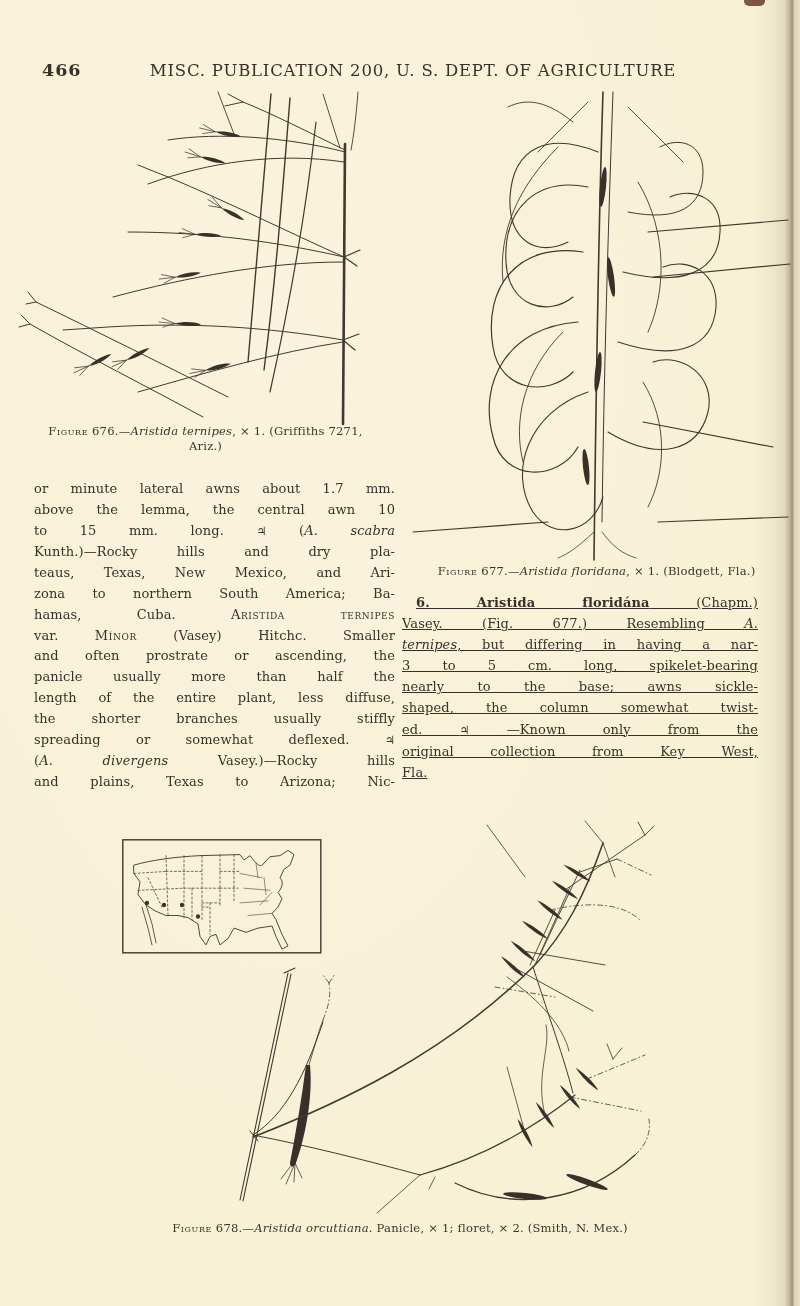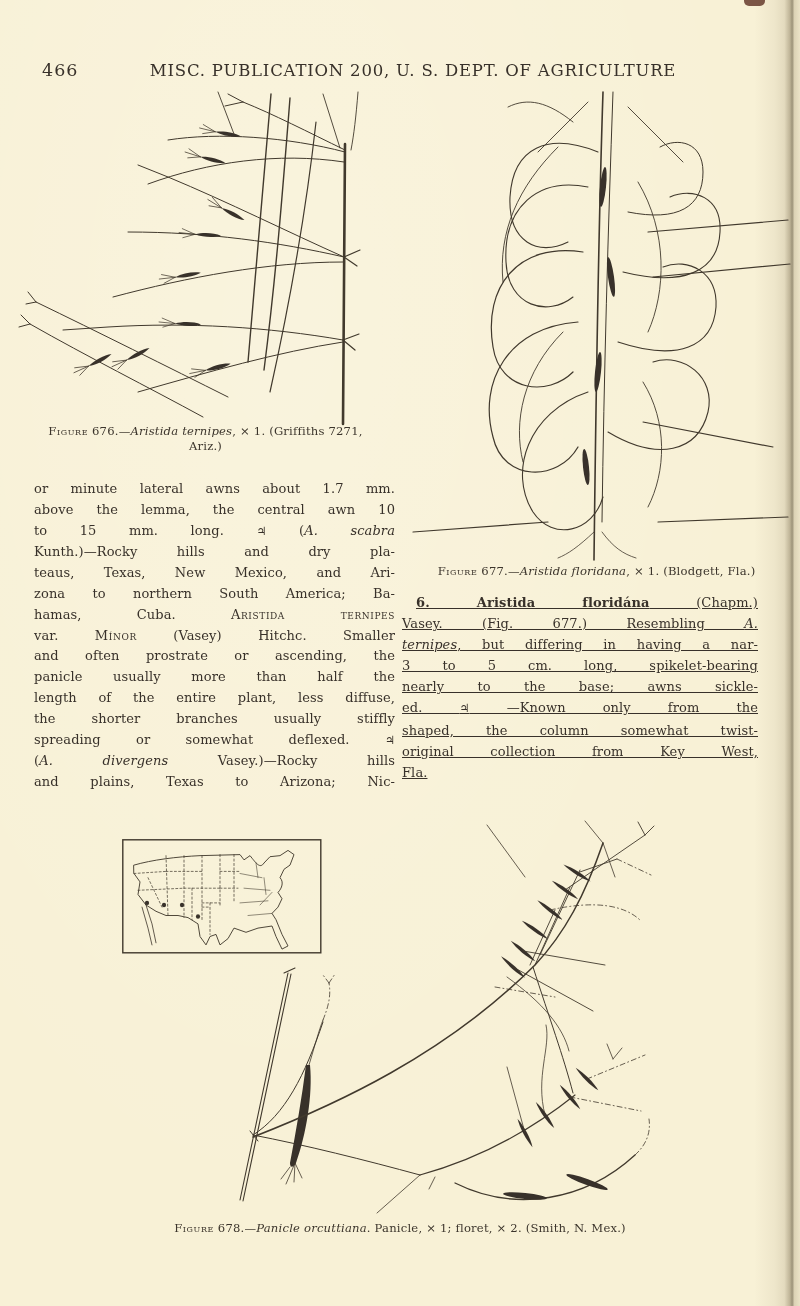--- a/index.html
+++ b/index.html
@@ -16,21 +16,21 @@
         rgba(120,102,66,0) 0%,
         rgba(120,102,66,0.08) 45%,
         rgba(120,102,66,0.16) 66%,
         rgba(96,80,48,0.38) 78%,
         rgba(70,58,34,0.52) 83%,
         rgba(120,102,66,0.22) 88%,
         rgba(120,102,66,0.10) 100%);}
   #corner-mark{position:absolute;top:0;left:744px;width:21px;height:6px;
      background:#5d2f22;border-radius:0 0 5px 5px;opacity:.8;}
 
-  .hdr-num{position:absolute;top:60px;left:42px;font-size:17.5px;letter-spacing:1px;}
+  .hdr-num{position:absolute;top:60px;left:42px;font-size:17.5px;letter-spacing:1px;font-weight:bold;}
   .hdr-title{position:absolute;top:61px;left:132px;width:562px;text-align:center;
      font-size:16.5px;letter-spacing:0.8px;white-space:nowrap;}
 
   .caption{font-size:11.6px;letter-spacing:0.2px;text-align:center;line-height:15px;color:#3c352c;}
   #cap676{position:absolute;top:424px;left:18px;width:375px;}
   #cap677{position:absolute;top:564px;left:398px;width:397px;}
   #cap678{position:absolute;top:1221px;left:60px;width:680px;}
 
   .col{position:absolute;font-size:13px;line-height:20.8px;letter-spacing:0.1px;}
   #left-col{top:479px;left:34px;width:361px;}
@@ -142,22 +142,22 @@
       <div class="tl"><span>spreading or somewhat deflexed. </span><span class="s-sym">♃</span></div>
       <div class="tl"><span>(</span><span class="s-i">A. divergens</span><span> Vasey.)—Rocky hills</span></div>
       <div class="tl"><span>and plains, Texas to Arizona; Nic-</span></div>
     </div>
   <div id="right-col" class="col">
       <div class="tl ind"><span class="s-b">6. Aristida floridána</span><span> (Chapm.)</span></div>
       <div class="tl"><span>Vasey. (Fig. 677.) Resembling </span><span class="s-i">A.</span></div>
       <div class="tl"><span class="s-i">ternipes</span><span>, but differing in having a nar-</span></div>
       <div class="tl"><span>3 to 5 cm. long, spikelet-bearing</span></div>
       <div class="tl"><span>nearly to the base; awns sickle-</span></div>
+      <div class="tl"><span>shaped, the column somewhat twist-</span></div>
       <div class="tl"><span>ed. </span><span class="s-sym">♃</span><span> —Known only from the</span></div>
-      <div class="tl"><span>shaped, the column somewhat twist-</span></div>
       <div class="tl"><span>original collection from Key West,</span></div>
       <div class="tl end"><span>Fla.</span></div>
     </div>
 
   <svg style="top:839px;left:122px" width="200" height="116" viewBox="0 0 200 116">
     <rect x="0.8" y="0.8" width="198" height="113" fill="none" stroke="#41392d" stroke-width="1.4"></rect>
     <g transform="translate(0,3) scale(1,1.05)">
       <path class="ln" stroke-width="0.9" d="M12,22 C30,17 55,14 78,13 L118,12 L122,17 L128,13 C134,20 138,26 142,20 L148,14 L158,13 L166,8 L172,12 L168,22 L162,26 L158,34 C162,38 160,44 156,48 L160,54 L156,62 L150,68 L154,74 L160,88 L166,99 L160,102 L154,90 L150,80 L136,82 L124,86 L112,82 L106,92 L98,98 L94,88 L88,90 L84,98 L78,90 L76,78 L66,72 L56,70 L44,70 L34,66 L24,60 L16,50 L18,38 L12,30 Z"></path>
       <path class="ln" stroke-width="0.8" d="M24,60 L30,78 L34,96 M20,62 L26,82 L30,98"></path>
       <path class="ln st-dash" stroke-width="0.7" d="M26,34 L40,62 M44,13 L46,70 M62,13 L62,72 M80,13 L80,76 M98,12 L98,60 M112,12 L112,58 M70,44 L70,74 M88,58 L88,88"></path>
@@ -212,15 +212,15 @@
     <use href="#spk678" transform="translate(345,282) rotate(-40)"></use>
     <use href="#spk678" transform="translate(300,318) rotate(-28)"></use>
     <use href="#spk678" transform="translate(362,264) rotate(-45)"></use>
     <ellipse class="sp" cx="0" cy="0" rx="3" ry="22" transform="translate(300,381) rotate(-84)"></ellipse>
     <ellipse class="sp" cx="0" cy="0" rx="3" ry="22" transform="translate(362,367) rotate(-70)"></ellipse>
     <path class="ln dash" stroke-width="0.8" d="M362,264 L420,240 M345,282 L416,296 M410,340 C421,330 426,318 424,304"></path>
     <path class="ln" stroke-width="0.8" d="M388,244 L382,229 M388,244 L397,233 M320,300 C310,262 326,232 321,210 M300,318 L282,252"></path>
     <path class="ln" stroke-width="0.8" d="M195,360 L152,398 M210,362 l-6,12"></path>
   </svg>
 
-  <div id="cap678" class="caption"><span class="s-sc">Figure</span><span> 678.—</span><span class="s-i">Panicle orcuttiana</span><span>. Panicle, × 1; floret, × 2.  (Smith, N. Mex.)</span></div>
+  <div id="cap678" class="caption"><span class="s-sc">Figure</span><span> 678.—</span><span class="s-i">Aristida orcuttiana</span><span>. Panicle, × 1; floret, × 2.  (Smith, N. Mex.)</span></div>
 
 </div>
 
 </body></html>

